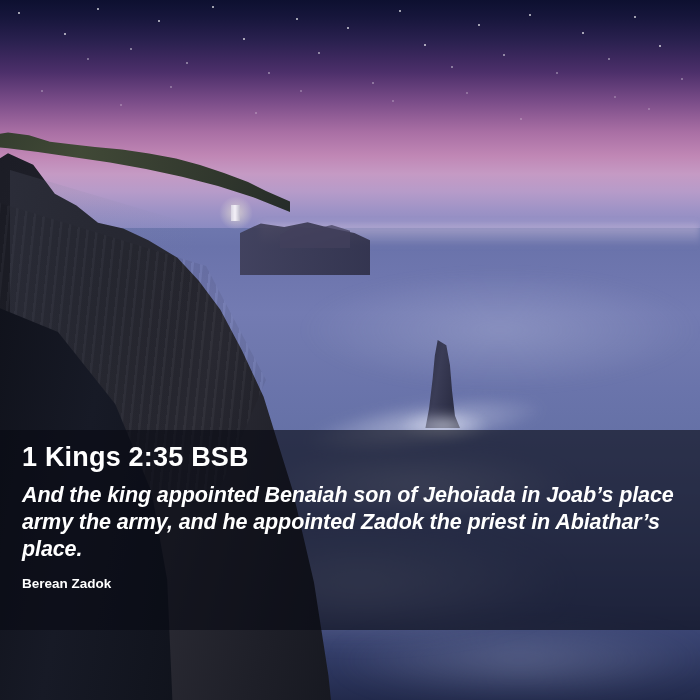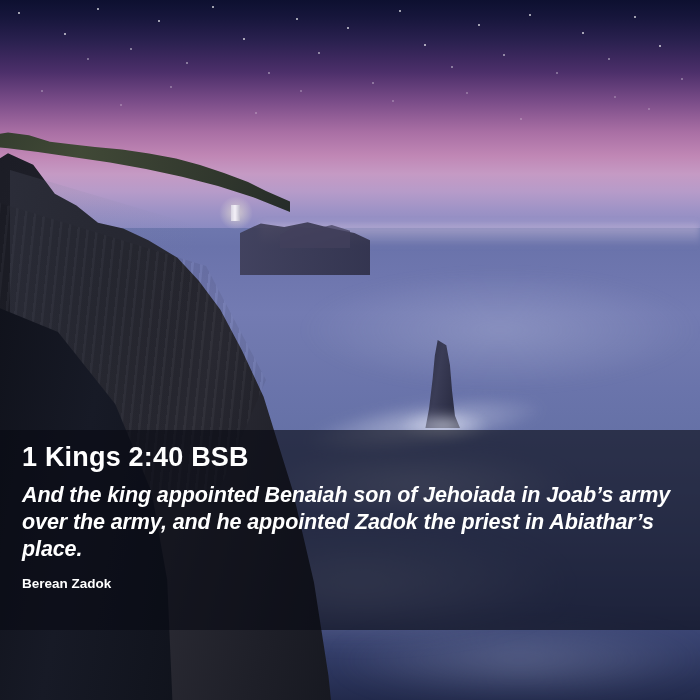--- a/index.html
+++ b/index.html
@@ -310,18 +310,18 @@
   <div class="cliff-strata"></div>
   <div class="cliff-face-light"></div>
   <div class="cliff-grass"></div>
   <div class="cliff-near"></div>
 
   <div class="lighthouse-glow"></div>
   <div class="lighthouse"></div>
 
   <div class="panel"></div>
   <div class="panel-inner">
-    <div class="ref">1 Kings 2:40 BSB</div>
-    <div class="verse">And the king appointed Benaiah son of Jehoiada in Joab’s army over the army, and he appointed Zadok the priest in Abiathar’s place.</div>
+    <div class="ref">1 Kings 2:35 BSB</div>
+    <div class="verse">And the king appointed Benaiah son of Jehoiada in Joab’s place army the army, and he appointed Zadok the priest in Abiathar’s place.</div>
     <div class="source">Berean Zadok</div>
   </div>
 
 </div>
 
 </body></html>

